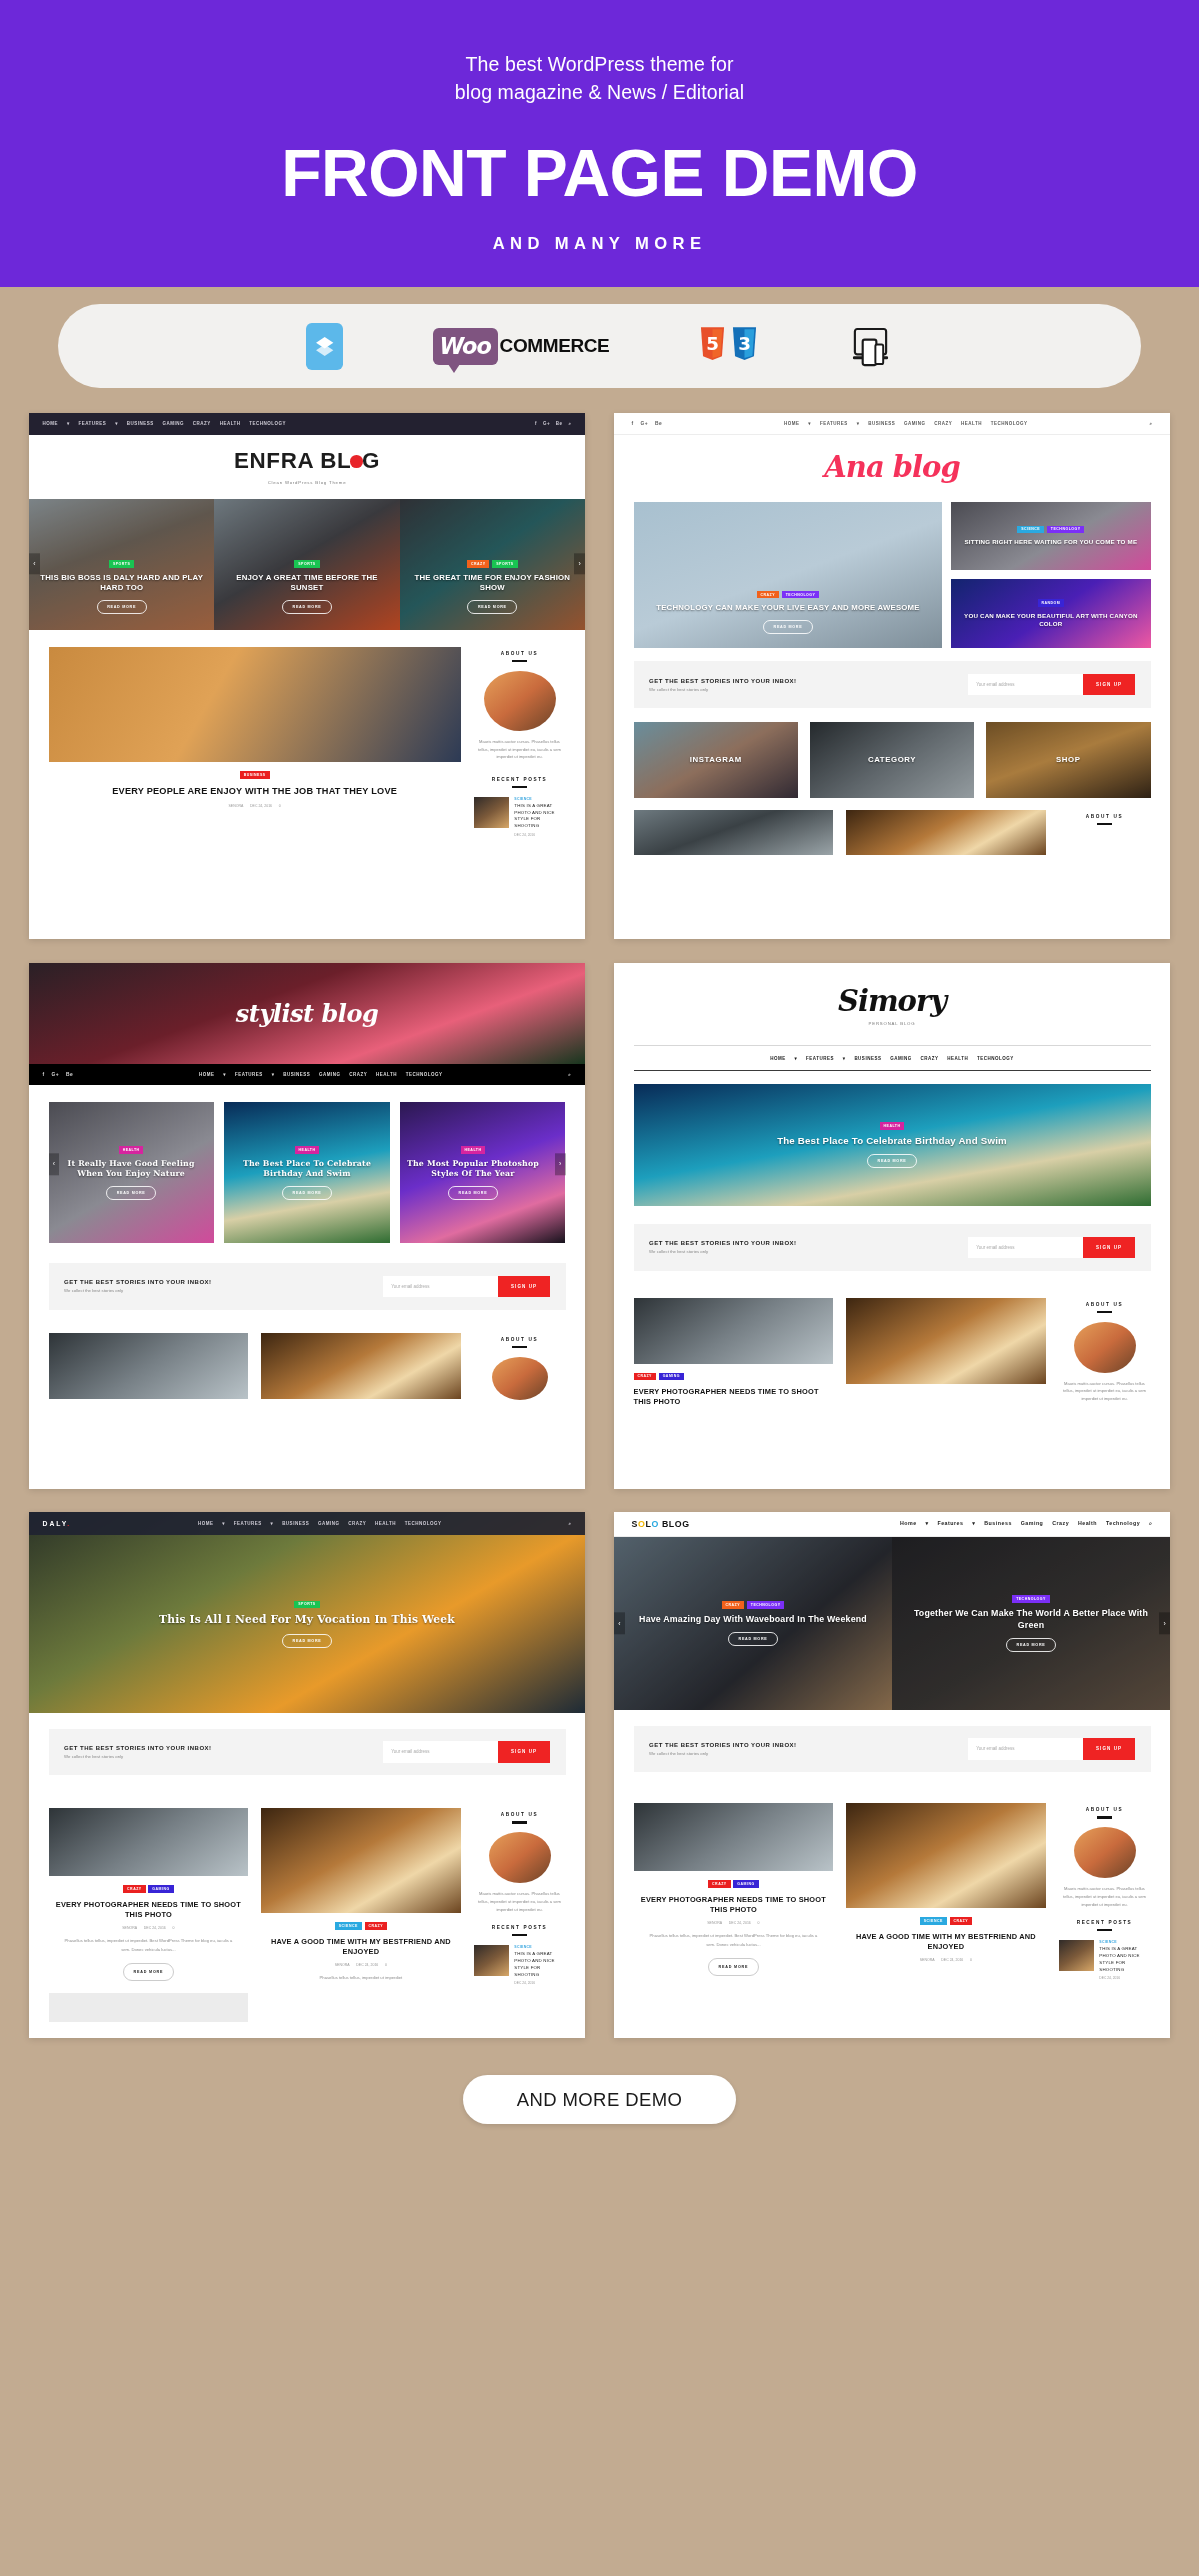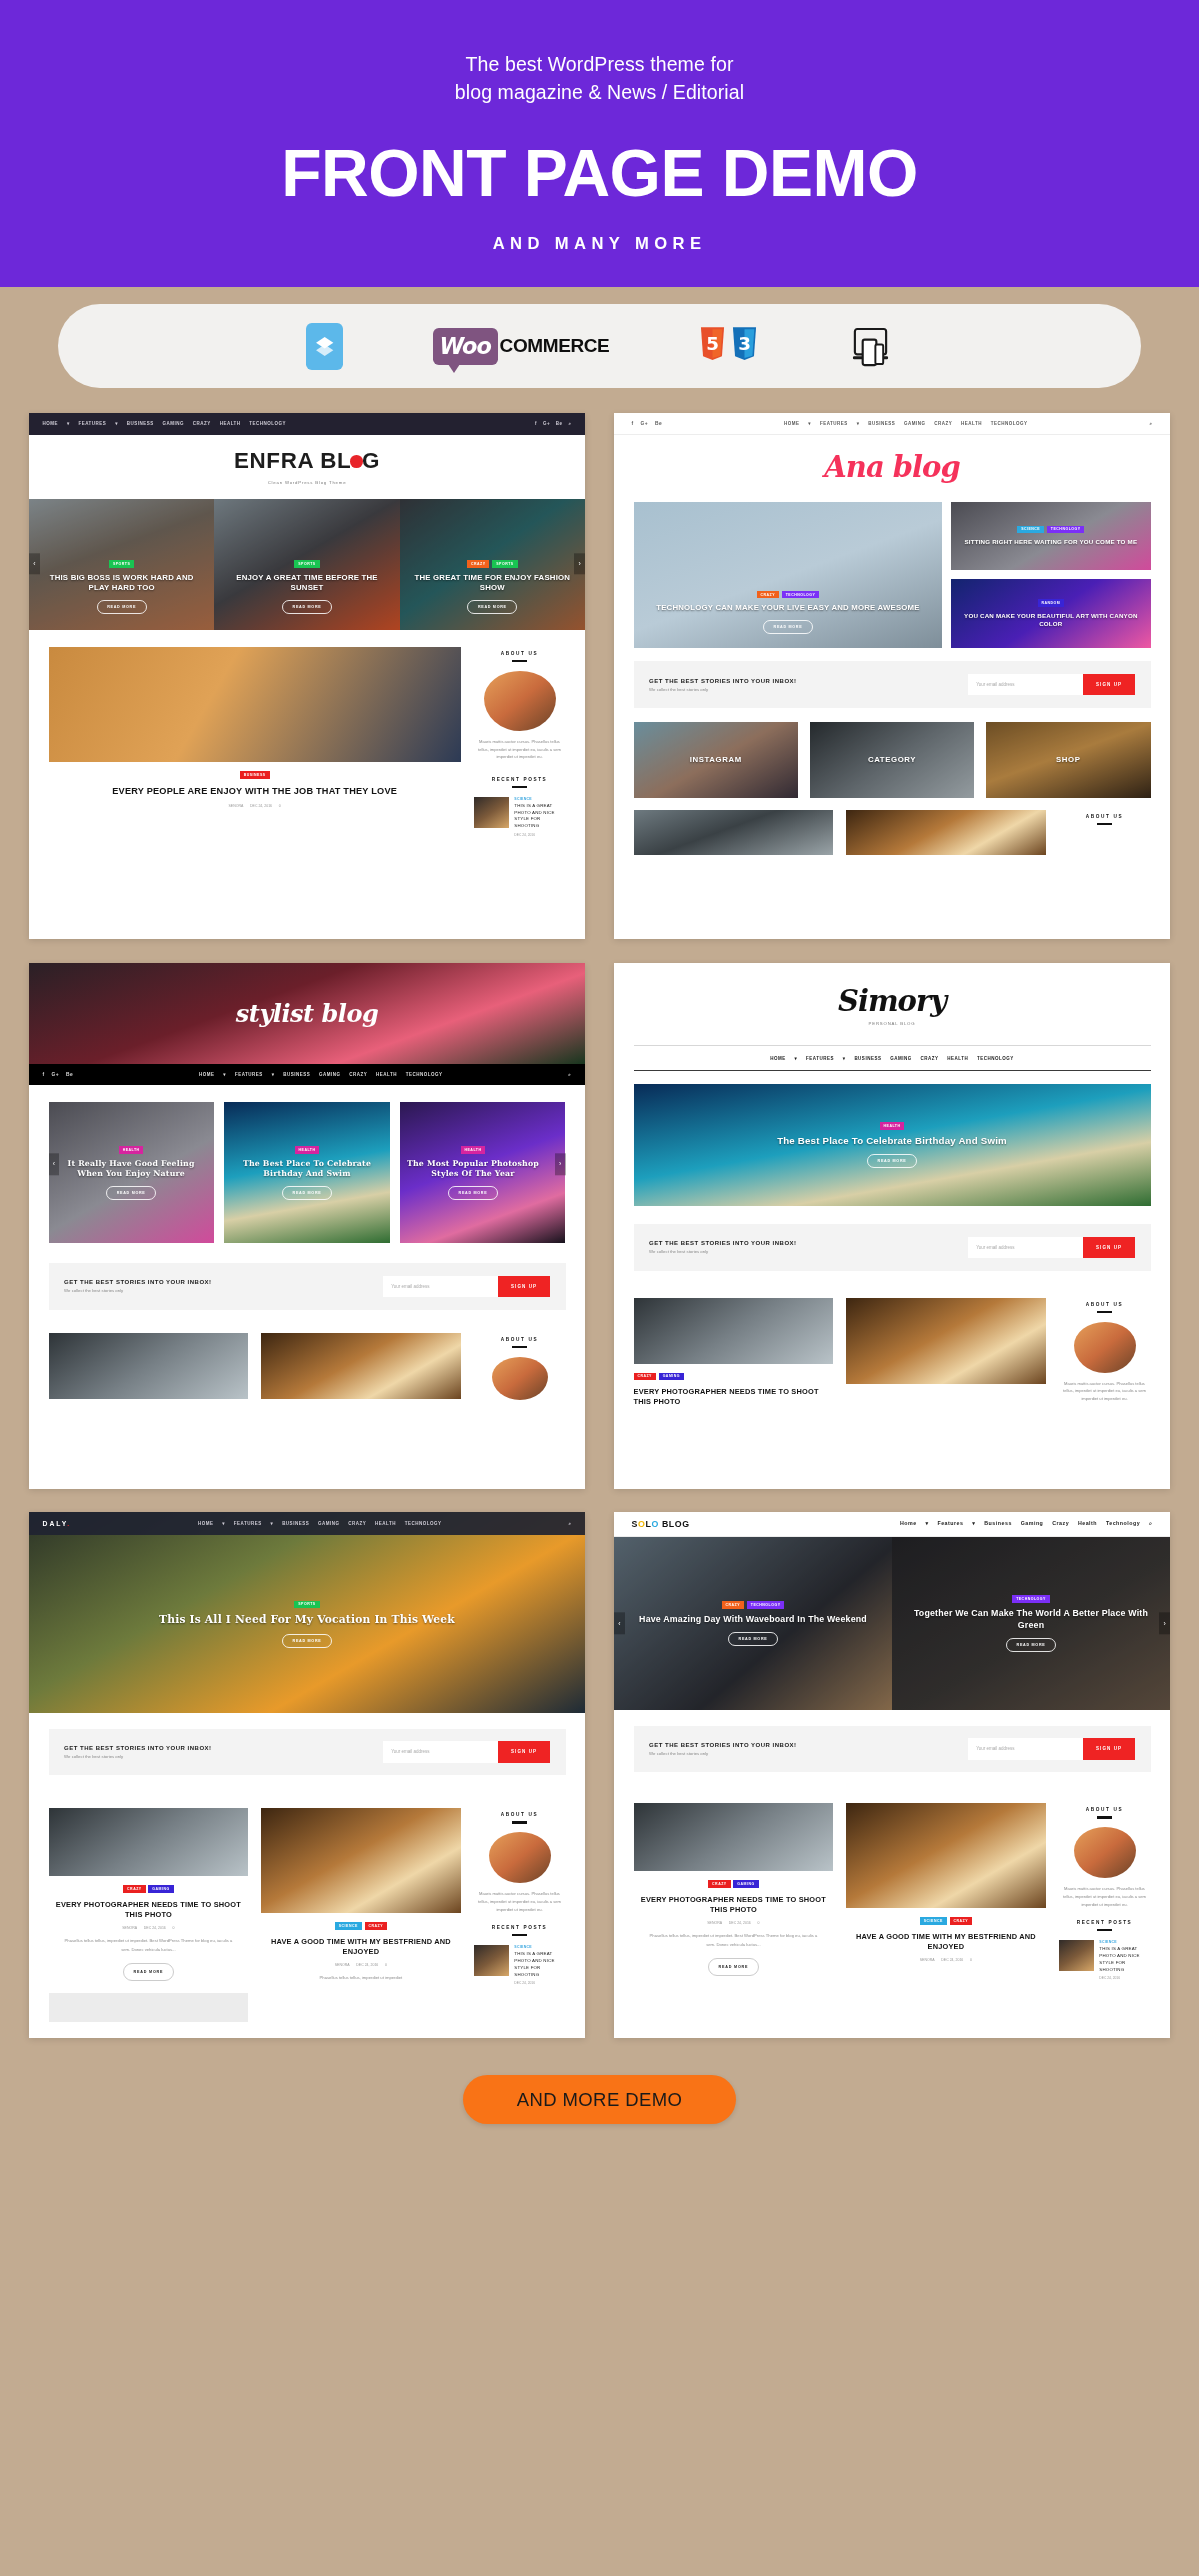--- a/index.html
+++ b/index.html
@@ -215,21 +215,21 @@
   .ph15 { background: linear-gradient(150deg,#2b3327 0%,#6d7a3c 35%,#e89a2a 65%,#1d2a36 100%); }
   .ph16 { background: linear-gradient(160deg,#6e7a80 0%,#3a4145 45%,#9aa4a8 100%); }
   .ph18 { background: linear-gradient(160deg,#87612e 0%,#d49b4e 45%,#3a2a1a 100%); }
   .ph19 { background: linear-gradient(145deg,#2f2a28 0%,#7c5a3a 50%,#d7a768 100%); }
   .ph21 { background: linear-gradient(140deg,#6b7d8a 0%,#2d2f36 60%,#a8855e 100%); }
   .ph22 { background: linear-gradient(150deg,#3e4a52 0%,#8e6d4a 55%,#2b2420 100%); }
 
   
   .footer { text-align: center; padding: 37px 0 55px; }
   .more-btn {
-    display: inline-block; background: #f97316; color: #1a1a1a;
+    display: inline-block; background: #ffffff; color: #1a1a1a;
     font-size: 18.5px; letter-spacing: 0.4px; padding: 13.6px 54px; border-radius: 29px;
     box-shadow: 0 1.9px 5.8px rgba(0,0,0,.12); border: none; cursor: pointer;
     font-family: "Liberation Sans", sans-serif;
   }
 </style>
 </head>
 <body>
 
 <header class="hero">
   <div>
@@ -317,21 +317,21 @@
       </div>
 
       <div class="slides">
         <div class="slide">
           <div class="ph ph1" style="position:absolute;inset:0"></div>
           <span class="arrow-l">‹</span>
           <div class="sl-body">
             <div class="cat-row">
                 <span class="cat green">SPORTS</span>
               </div>
-            <div class="sl-title">THIS BIG BOSS IS WORK HARD AND PLAY HARD TOO</div>
+            <div class="sl-title">THIS BIG BOSS IS DALY HARD AND PLAY HARD TOO</div>
             <span class="readmore">READ MORE</span>
           </div>
         </div>
         <div class="slide">
           <div class="ph ph2" style="position:absolute;inset:0"></div>
           <div class="sl-body">
             <div class="cat-row">
                 <span class="cat green">SPORTS</span>
               </div>
             <div class="sl-title">ENJOY A GREAT TIME BEFORE THE SUNSET</div>

